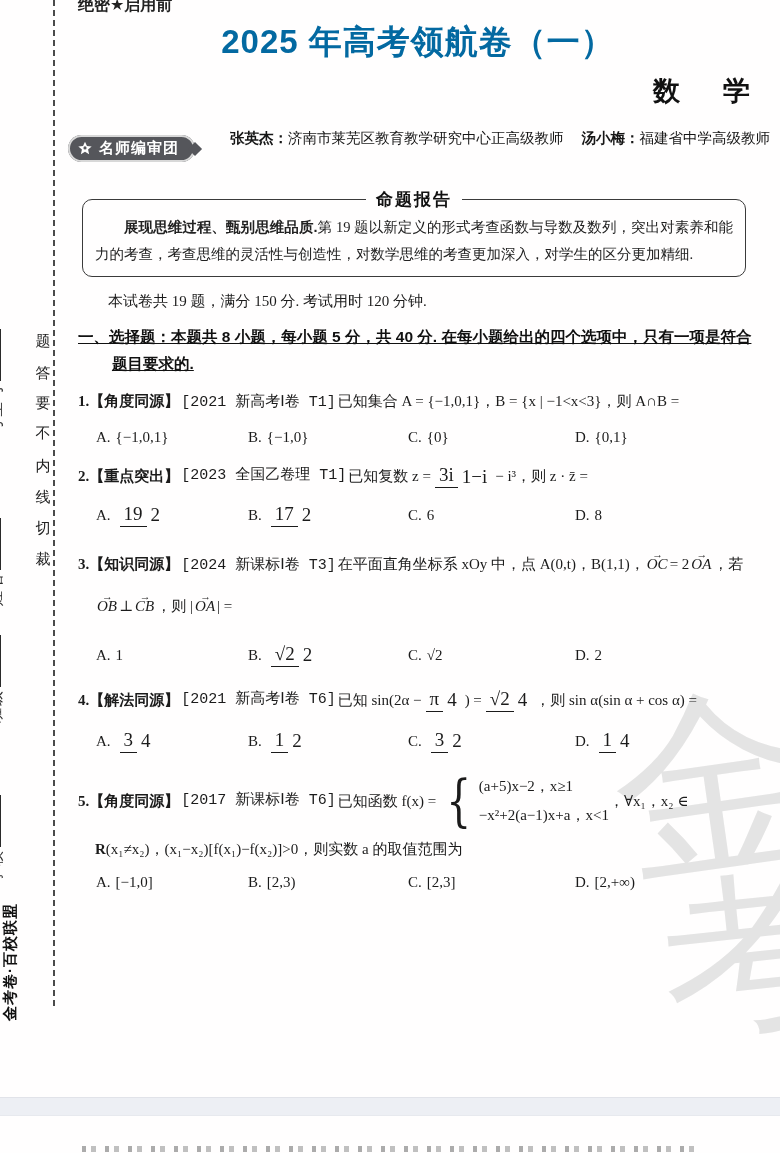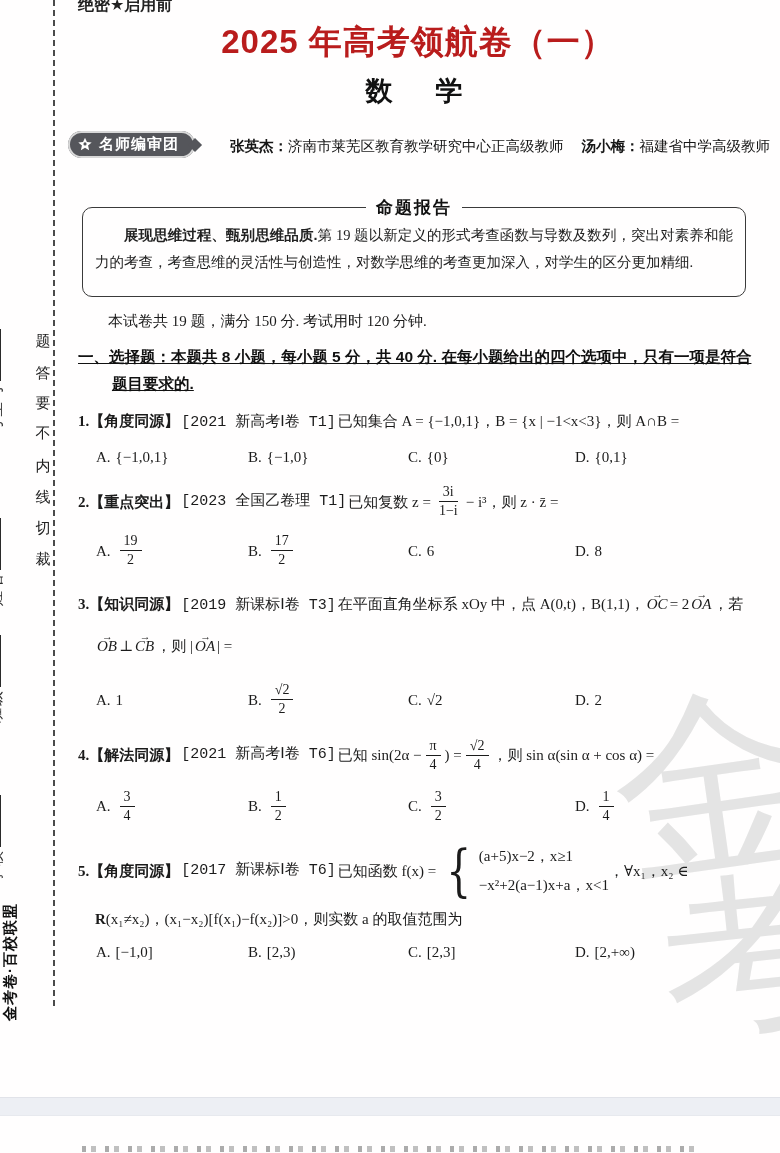--- a/index.html
+++ b/index.html
@@ -18,59 +18,59 @@
   
   .wmark{position:absolute;color:#dcdcdc;opacity:.75;font-family:"DejaVu Serif",serif;
          pointer-events:none;z-index:0;}
   .wmark1{right:-34px;top:652px;font-size:200px;transform:rotate(-8deg);}
   .wmark2{right:-52px;top:842px;font-size:170px;transform:rotate(-6deg);}
   
   .content{position:absolute;left:78px;top:0;width:680px;z-index:1;}
   .secret{margin-top:-5px;font-size:16px;font-weight:bold;
           font-family:"Liberation Sans","DejaVu Sans",sans-serif;color:#222;}
   .title{margin:4px 0 0;text-align:center;font-size:33px;font-weight:900;letter-spacing:1px;
-         font-family:"Liberation Sans","DejaVu Sans",sans-serif;color:#b91c1c;}
-  .subject{margin:8px 0 22px;text-align:center;font-size:27px;font-weight:900;letter-spacing:8px;
+         font-family:"Liberation Sans","DejaVu Sans",sans-serif;color:#0369a1;}
+  .subject{margin:8px 0 14px;text-align:right;font-size:27px;font-weight:900;letter-spacing:8px;
            font-family:"Liberation Sans","DejaVu Sans",sans-serif;color:#111;}
   .editors{position:relative;margin:6px 0 10px;min-height:62px;
            font-family:"Liberation Sans","DejaVu Sans",sans-serif;}
-  .badge{position:absolute;left:-10px;top:0;height:27px;display:flex;align-items:center;gap:5px;
+  .badge{position:absolute;left:-10px;top:12px;height:27px;display:flex;align-items:center;gap:5px;
          background:#55565b;border-radius:14px;padding:0 16px 0 8px;color:#fff;
          box-shadow:0 0 0 2px #d8d8d8 inset;}
   .badge::after{content:"";position:absolute;right:-5px;top:9px;width:10px;height:10px;
                 background:#55565b;transform:rotate(45deg);}
   .badge-label{font-size:15px;font-weight:bold;letter-spacing:1px;white-space:nowrap;}
   .badge-star{width:18px;height:18px;flex:0 0 auto;}
   .erow{margin-left:152px;line-height:31px;font-size:14.5px;color:#161616;white-space:nowrap;}
   .ename{font-weight:bold;}
   .edesc{font-weight:400;margin-right:18px;}
   
   .report{position:relative;border:1.5px solid #3a3a3a;border-radius:10px;
-          padding:14px 12px 20px;margin:14px 12px 0 4px;}
+          padding:14px 12px 8px;margin:14px 12px 0 4px;}
   .rtitle{position:absolute;top:-12px;left:50%;transform:translateX(-50%);background:#fffefe;
           padding:0 10px;font-size:17px;font-weight:900;letter-spacing:2px;
           font-family:"Liberation Sans","DejaVu Sans",sans-serif;color:#111;}
   .report p{margin:0;text-indent:2em;font-size:14.5px;line-height:27px;text-align:justify;color:#222;}
   .lead{font-weight:bold;font-family:"Liberation Sans","DejaVu Sans",sans-serif;}
   
   .examinfo{margin:12px 0 0;text-indent:2em;font-size:15px;line-height:25px;color:#1b1b1b;}
   .sec-header{margin:9px 0 0;padding-left:34px;text-indent:-34px;font-size:15.5px;line-height:27px;
               font-weight:bold;font-family:"Liberation Sans","DejaVu Sans",sans-serif;color:#111;text-decoration:underline;}
   .q{margin-top:10px;padding-left:17px;font-size:15px;color:#1b1b1b;}
   .qline{line-height:27px;}
   .qline-tall{line-height:40px;}
   .qhead{margin-left:-17px;}
   .qnum{font-weight:bold;}
   .qtag{font-weight:bold;font-family:"Liberation Sans","DejaVu Sans",sans-serif;}
   .qsrc{margin:0 2px;font-family:Liberation Mono, monospace;}
   .opts{display:grid;grid-template-columns:152px 160px 167px 1fr;margin:8px 0 0 1px;align-items:center;}
   .opt{display:inline-flex;align-items:center;white-space:nowrap;line-height:26px;}
   .optlabel{margin-right:5px;}
-  .frac{display:inline-flex;flex-direction:column;align-items:center;vertical-align:middle;
-        margin:0 4px;line-height:1.15;font-size:14px;}
+  .frac{display:inline-flex;flex-direction:row;align-items:center;vertical-align:middle;
+        margin:0 4px;line-height:1.15;font-size:19px;}
   .frac .num{padding:0 4px 1px;border-bottom:1.3px solid #1b1b1b;}
   .frac .den{padding:1px 4px 0;text-align:right;}
   .vec{position:relative;display:inline-block;font-style:italic;padding:0 1px;margin:0 1px;}
   .vec::before{content:"→";position:absolute;left:50%;top:-0.95em;transform:translateX(-50%);
                font-size:0.72em;font-style:normal;letter-spacing:-1px;}
   .flexline{display:flex;align-items:center;flex-wrap:nowrap;line-height:1.2;margin-top:2px;}
   .cases{display:inline-flex;align-items:center;margin-left:5px;}
   .brace{font-size:56px;font-weight:300;line-height:0.95;margin-right:2px;transform:scaleX(.7);
          font-family:"DejaVu Serif",serif;}
   .crow{line-height:29px;white-space:nowrap;}
@@ -188,21 +188,21 @@
           </span>
         <span class="opt">
             <span class="optlabel">D.</span>
             <span>8</span>
           </span>
       </div>
     </div>
 
     <div class="q" style="margin-top:16px;">
       <div class="qline qline-tall">
-        <span class="qhead"><span class="qnum">3.</span></span><span class="qtag">【知识同源】</span><span class="qsrc">[2019 新课标Ⅰ卷 T3]</span><span>在平面直角坐标系 xOy 中，点 A(0,t)，B(1,1)，</span><span class="vec">OC</span><span>= 2</span><span class="vec">OA</span><span>，若</span>
+        <span class="qhead"><span class="qnum">3.</span></span><span class="qtag">【知识同源】</span><span class="qsrc">[2024 新课标Ⅰ卷 T3]</span><span>在平面直角坐标系 xOy 中，点 A(0,t)，B(1,1)，</span><span class="vec">OC</span><span>= 2</span><span class="vec">OA</span><span>，若</span>
       </div>
       <div class="qline qline-tall">
         <span class="vec">OB</span><span>⊥</span><span class="vec">CB</span><span>，则 |</span><span class="vec">OA</span><span>| =</span>
       </div>
       <div class="opts" style="margin-top:16px;">
         <span class="opt">
             <span class="optlabel">A.</span>
             <span>1</span>
           </span>
         <span class="opt">

